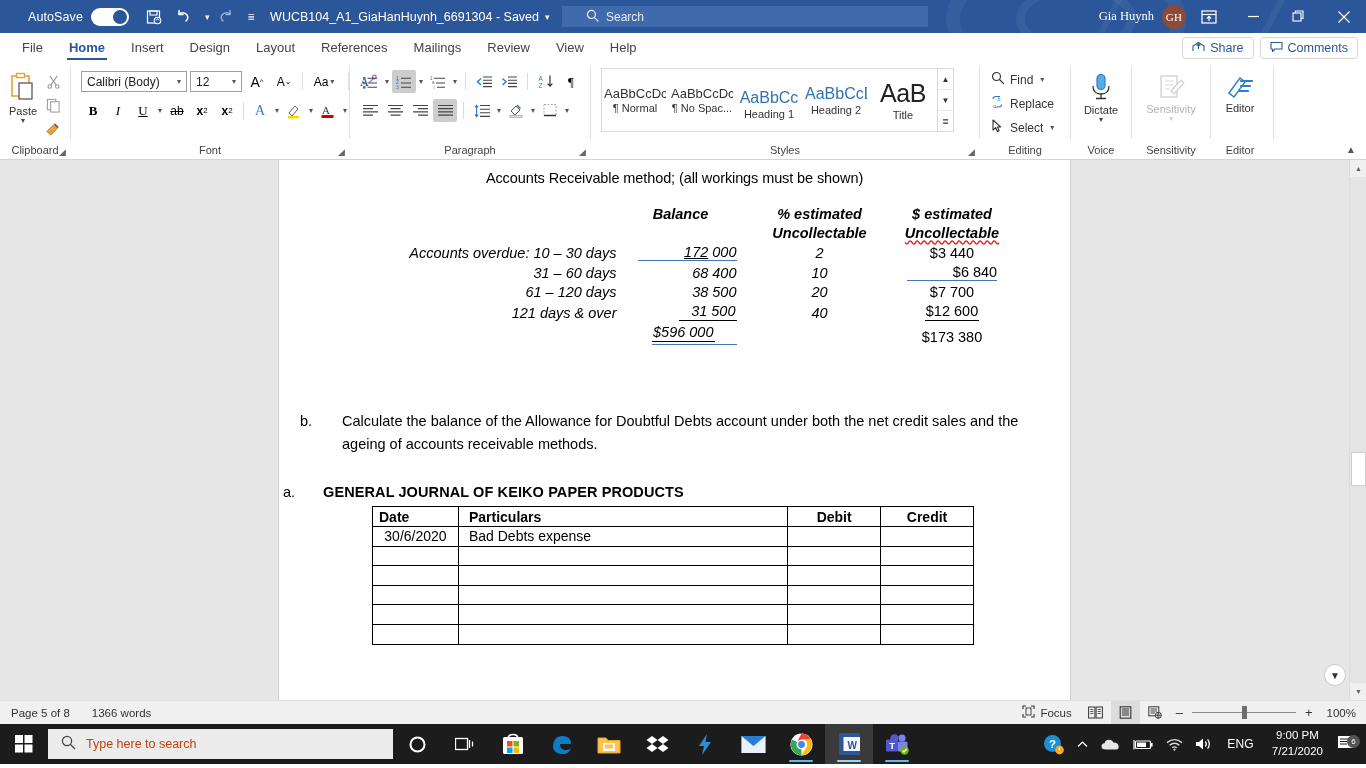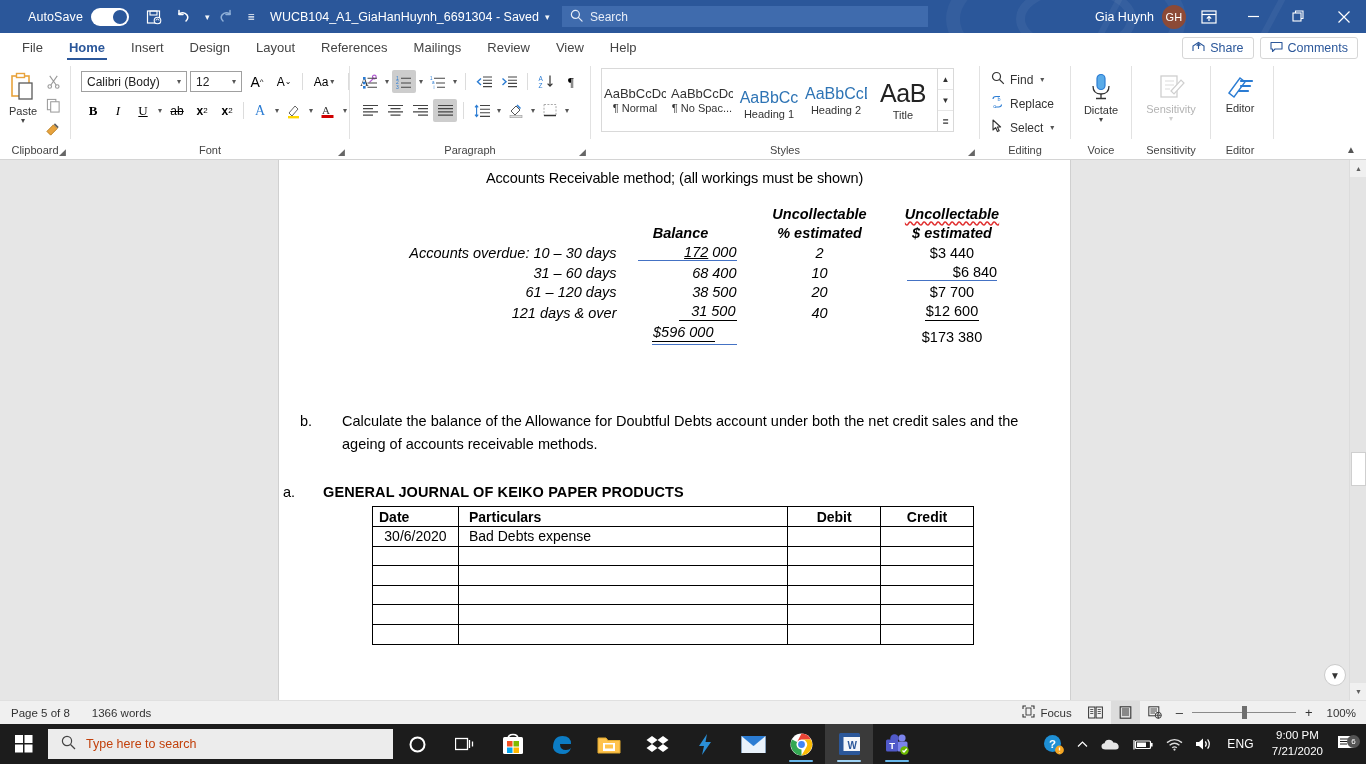--- a/index.html
+++ b/index.html
@@ -40,25 +40,25 @@
   .qat{ display:flex; align-items:center; gap:3px; margin-left:12px;}
   .qat-btn{ width:26px;height:24px; display:flex;align-items:center;justify-content:center;
             border-radius:2px; cursor:default;}
   .qat-btn svg{ display:block; }
   .doc-title{ margin-left:15px; font-size:12.5px; z-index:2; white-space:nowrap;}
   .caret-sm{ font-size:9px; margin-left:6px; opacity:.95;}
 
   .searchbox{
     position:absolute; left:562px; top:6px; width:366px; height:21px;
     background:#3f6bad; display:flex; align-items:center; gap:7px;
-    padding-left:8px; font-size:12px; color:#e8eef8; z-index:3;
+    padding-left:24px; font-size:12px; color:#e8eef8; z-index:3;
   }
   .tb-right{
     position:absolute; right:0; top:0; height:33px; display:flex;
-    align-items:center; z-index:3;
+    align-items:center; z-index:3;font-family:Liberation Serif, serif;
   }
   .user-name{ font-size:12.5px; margin-right:8px;}
   .avatar{
     width:24px;height:24px;border-radius:50%; background:#8c4a37; color:#fff;
     font-size:11px; display:flex;align-items:center;justify-content:center;
     letter-spacing:.3px;
   }
   .win-btn{ width:45px;height:33px; display:flex;align-items:center;justify-content:center;}
 
   
@@ -706,29 +706,29 @@
   <div class="page">
     <div class="doc-inner">
 
       <div class="hdr-line">Accounts Receivable method; (all workings must be shown)</div>
 
       <div class="aging">
         <table>
           <tbody>
               <tr>
             <td class="c-label"></td>
+            <td class="c-bal bold-i hdr-r">Balance</td>
+            <td class="c-pct bold-i">% estimated</td>
+            <td class="c-amt bold-i hdr-r">$ estimated</td>
+          </tr>
+          <tr>
+            <td class="c-label"></td>
             <td class="c-bal"></td>
             <td class="c-pct bold-i">Uncollectable</td>
             <td class="c-amt bold-i hdr-r"><span class="sq-red">Uncollectable</span></td>
-          </tr>
-          <tr>
-            <td class="c-label"></td>
-            <td class="c-bal bold-i hdr-r">Balance</td>
-            <td class="c-pct bold-i">% estimated</td>
-            <td class="c-amt bold-i hdr-r">$ estimated</td>
           </tr>
 
 
           <tr>
             <td class="c-label">Accounts overdue: 10 – 30 days</td>
             <td class="c-bal"><span class="ul-blue" style="padding-left:46px;display:inline-block;"><i style="font-style:italic;"><span style="text-decoration:underline;">172</span> 000</i></span></td>
             <td class="c-pct">2</td>
             <td class="c-amt hdr-r">$3 440</td>
           </tr>
 

